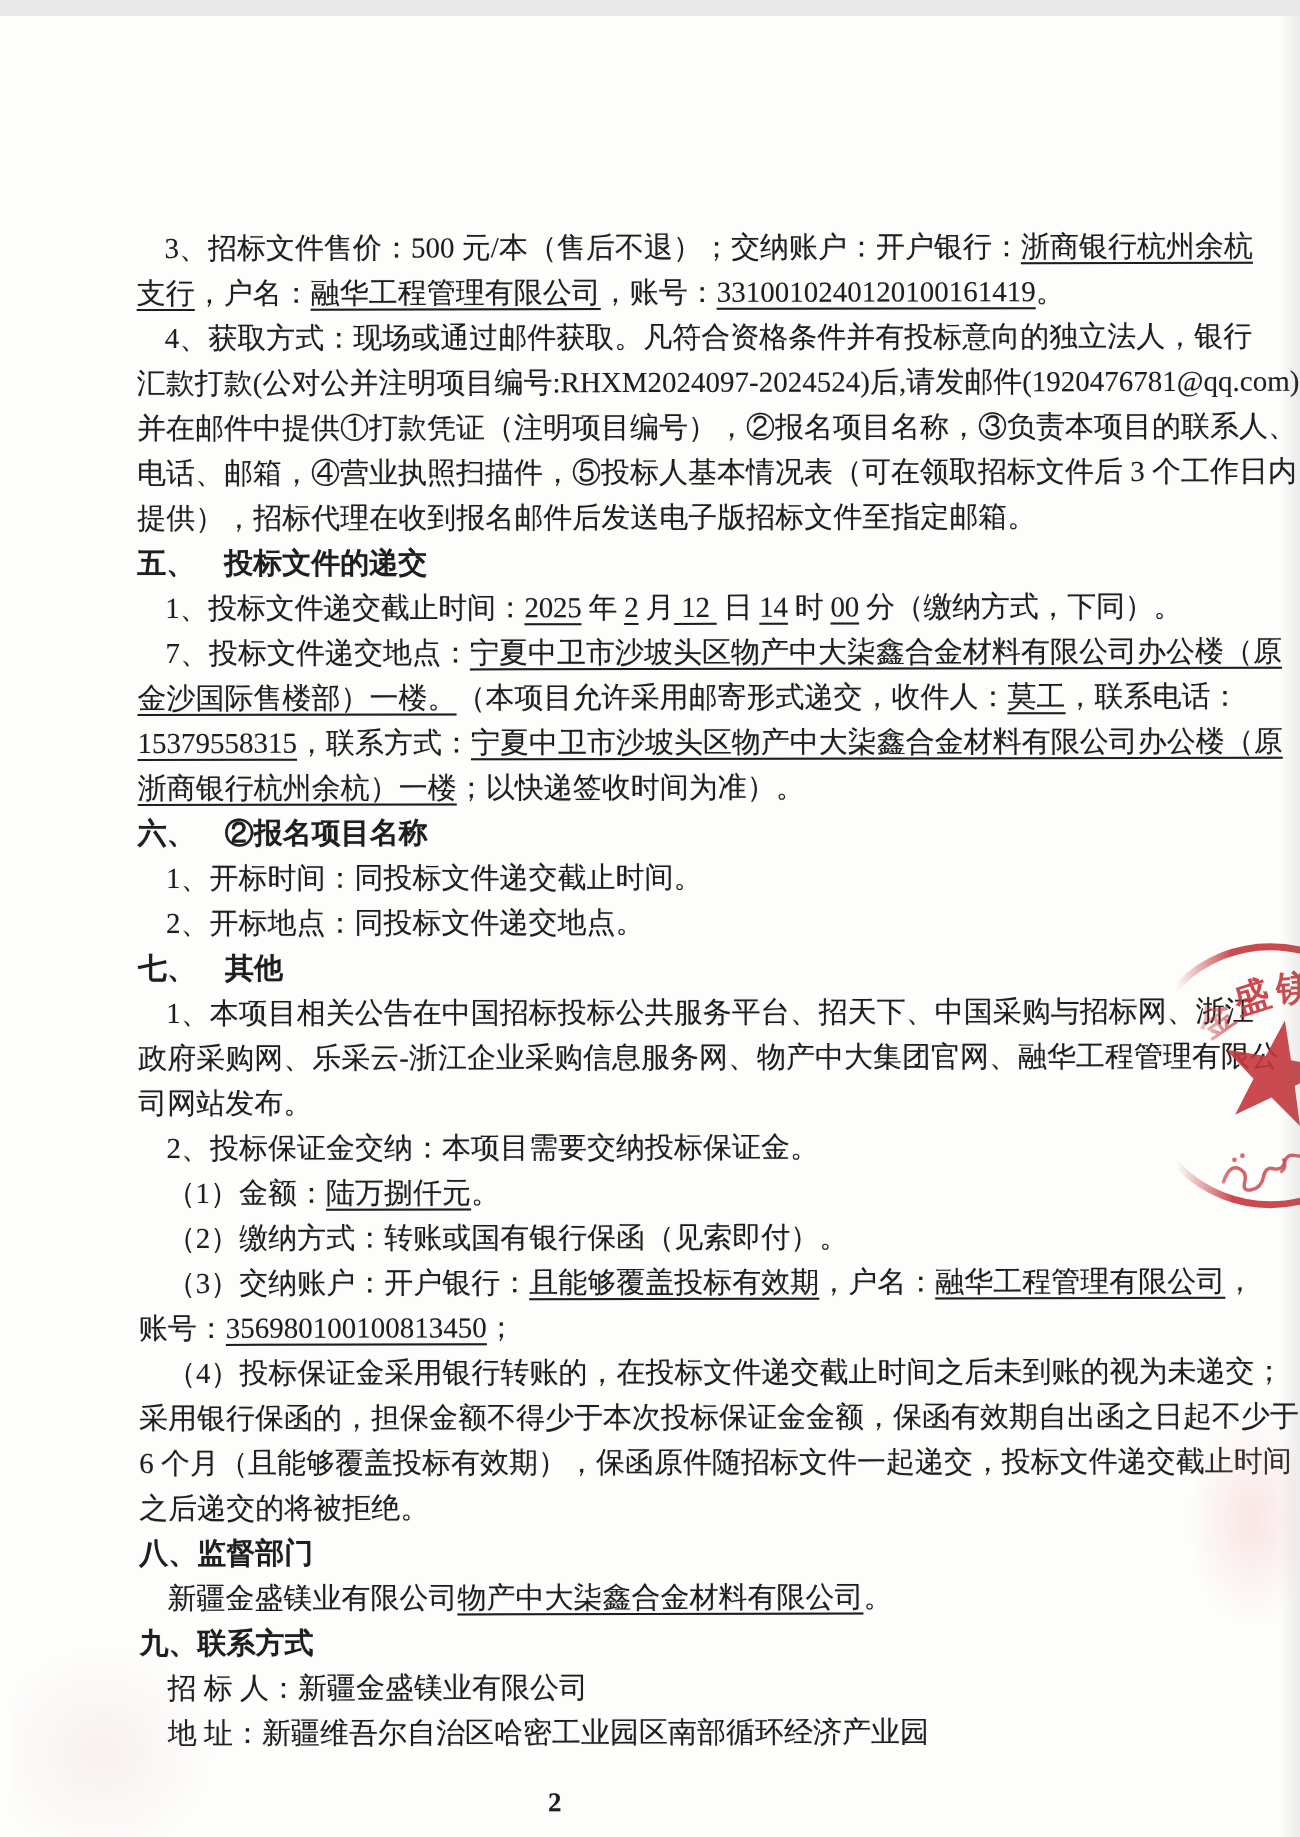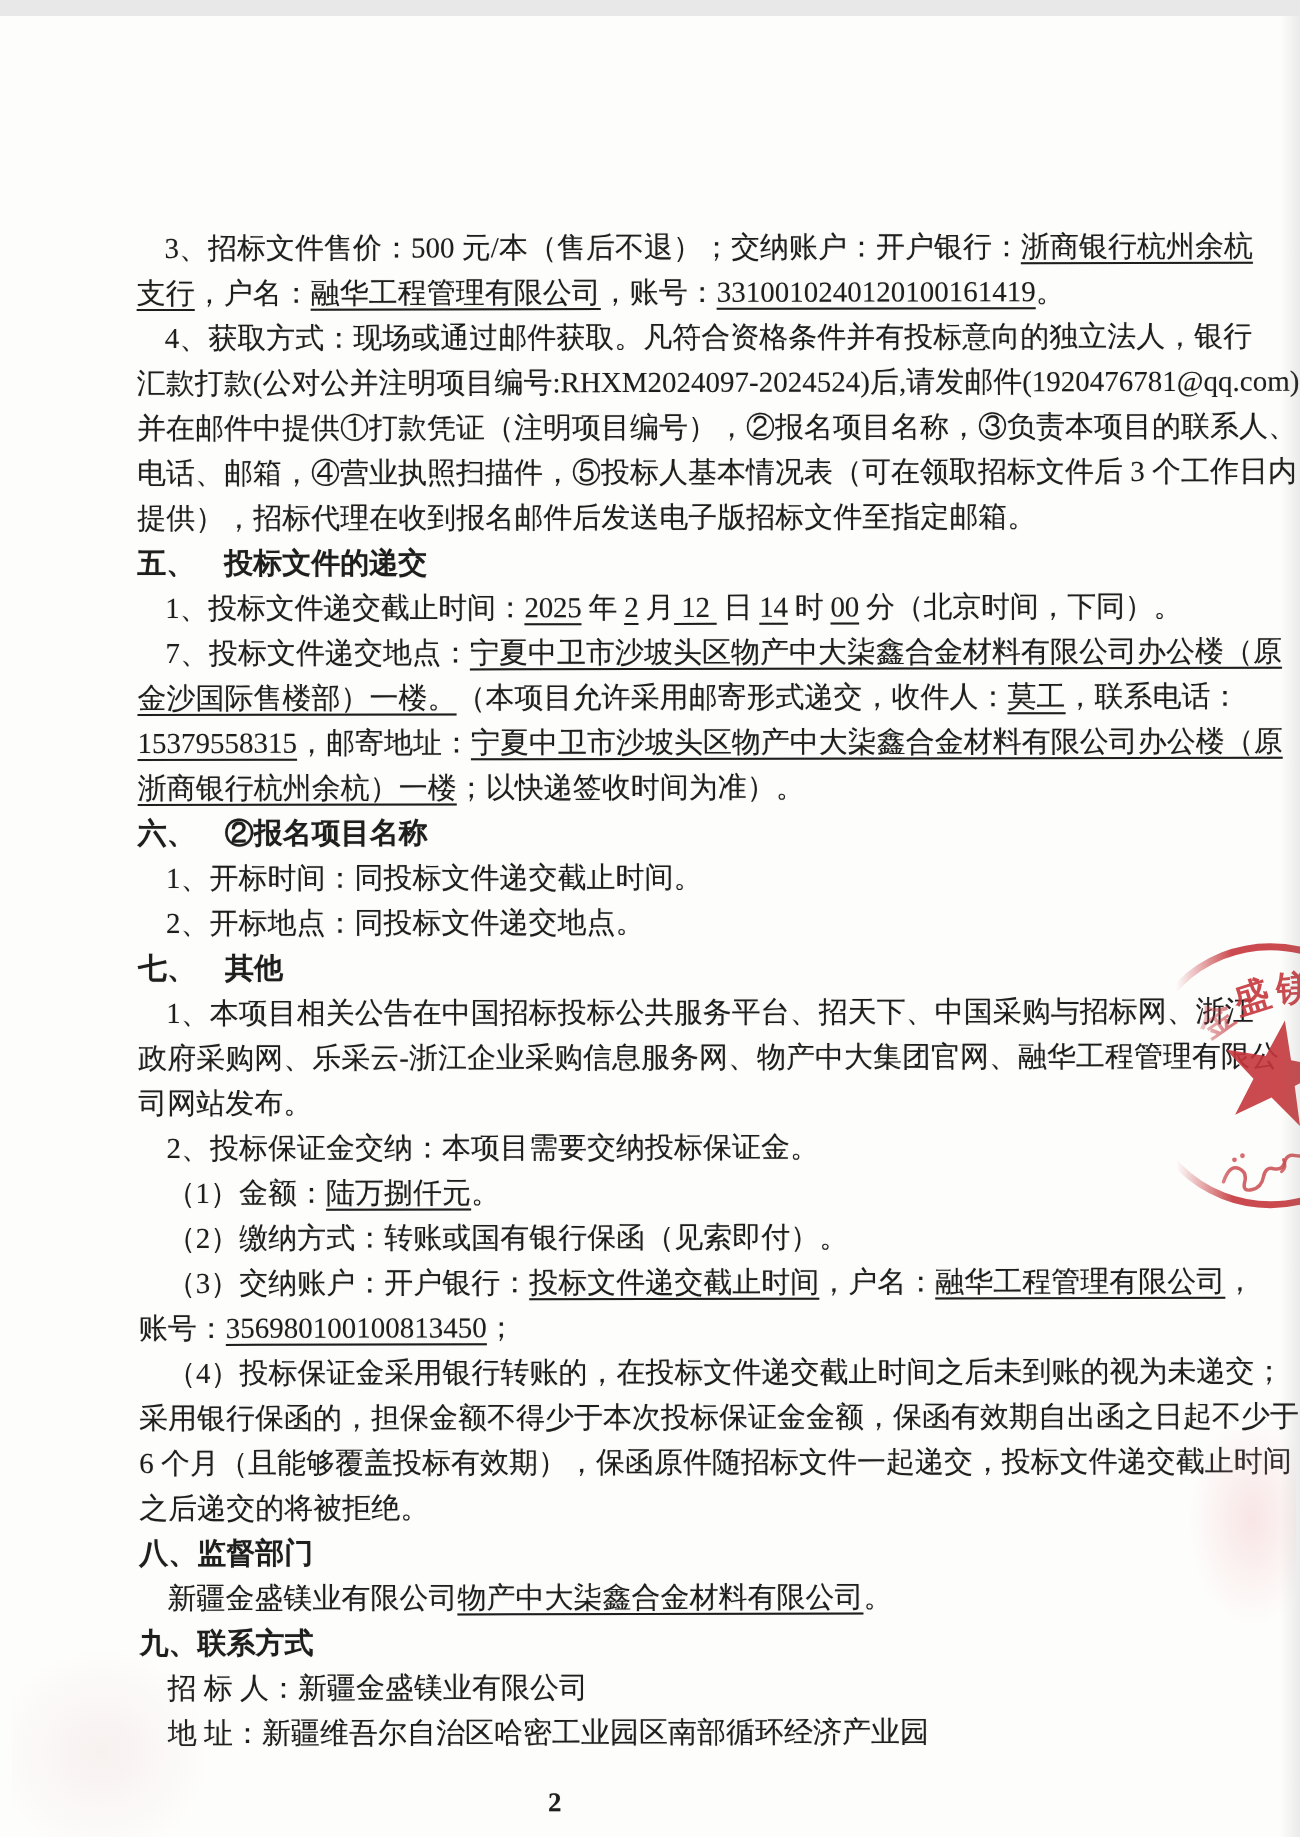--- a/index.html
+++ b/index.html
@@ -53,36 +53,36 @@
 
     <div class="doc-text">
         <div class="line"><span class="seg-wrap ind" style="letter-spacing: 0px;"><span>3、招标文件售价：500 元/本（售后不退）；交纳账户：开户银行：</span><span class="u">浙商银行杭州余杭</span></span></div>
         <div class="line"><span class="seg-wrap"><span class="u">支行</span><span>，户名：</span><span class="u">融华工程管理有限公司</span><span>，账号：</span><span class="u">3310010240120100161419</span><span>。</span></span></div>
         <div class="line"><span class="seg-wrap ind" style="letter-spacing: 0px;"><span>4、获取方式：现场或通过邮件获取。凡符合资格条件并有投标意向的独立法人，银行</span></span></div>
         <div class="line"><span class="seg-wrap" style="letter-spacing: 0px;"><span>汇款打款(公对公并注明项目编号:RHXM2024097-2024524)后,请发邮件(1920476781@qq.com)</span></span></div>
         <div class="line"><span class="seg-wrap" style="letter-spacing: 0px;"><span>并在邮件中提供①打款凭证（注明项目编号），②报名项目名称，③负责本项目的联系人、</span></span></div>
         <div class="line"><span class="seg-wrap" style="letter-spacing: 0px;"><span>电话、邮箱，④营业执照扫描件，⑤投标人基本情况表（可在领取招标文件后 3 个工作日内</span></span></div>
         <div class="line"><span class="seg-wrap"><span>提供），招标代理在收到报名邮件后发送电子版招标文件至指定邮箱。</span></span></div>
         <div class="line heading"><span class="seg-wrap"><span>五、　投标文件的递交</span></span></div>
-        <div class="line"><span class="seg-wrap ind" style="letter-spacing: -0.26px;"><span>1、投标文件递交截止时间：</span><span class="u">2025</span><span> 年 </span><span class="u">2</span><span> 月</span><span class="u"> 12 </span><span> 日 </span><span class="u">14</span><span> 时 </span><span class="u">00</span><span> 分（北京时间，下同）。</span></span></div>
+        <div class="line"><span class="seg-wrap ind" style="letter-spacing: -0.26px;"><span>1、投标文件递交截止时间：</span><span class="u">2025</span><span> 年 </span><span class="u">2</span><span> 月</span><span class="u"> 12 </span><span> 日 </span><span class="u">14</span><span> 时 </span><span class="u">00</span><span> 分（缴纳方式，下同）。</span></span></div>
         <div class="line"><span class="seg-wrap ind" style="letter-spacing: 0px;"><span>7、投标文件递交地点：</span><span class="u">宁夏中卫市沙坡头区物产中大柒鑫合金材料有限公司办公楼（原</span></span></div>
         <div class="line"><span class="seg-wrap" style="letter-spacing: 0px;"><span class="u">金沙国际售楼部）一楼。</span><span>（本项目允许采用邮寄形式递交，收件人：</span><span class="u">莫工</span><span>，联系电话：</span></span></div>
-        <div class="line"><span class="seg-wrap" style="letter-spacing: -0.01px;"><span class="u">15379558315</span><span>，邮寄地址：</span><span class="u">宁夏中卫市沙坡头区物产中大柒鑫合金材料有限公司办公楼（原</span></span></div>
+        <div class="line"><span class="seg-wrap" style="letter-spacing: -0.01px;"><span class="u">15379558315</span><span>，联系方式：</span><span class="u">宁夏中卫市沙坡头区物产中大柒鑫合金材料有限公司办公楼（原</span></span></div>
         <div class="line"><span class="seg-wrap"><span class="u">浙商银行杭州余杭）一楼</span><span>；以快递签收时间为准）。</span></span></div>
         <div class="line heading"><span class="seg-wrap"><span>六、　②报名项目名称</span></span></div>
         <div class="line"><span class="seg-wrap ind"><span>1、开标时间：同投标文件递交截止时间。</span></span></div>
         <div class="line"><span class="seg-wrap ind"><span>2、开标地点：同投标文件递交地点。</span></span></div>
         <div class="line heading"><span class="seg-wrap"><span>七、　其他</span></span></div>
         <div class="line"><span class="seg-wrap ind" style="letter-spacing: 0px;"><span>1、本项目相关公告在中国招标投标公共服务平台、招天下、中国采购与招标网、浙江</span></span></div>
         <div class="line"><span class="seg-wrap" style="letter-spacing: 0px;"><span>政府采购网、乐采云-浙江企业采购信息服务网、物产中大集团官网、融华工程管理有限公</span></span></div>
         <div class="line"><span class="seg-wrap"><span>司网站发布。</span></span></div>
         <div class="line"><span class="seg-wrap ind"><span class="b">2、投标保证金交纳：</span><span>本项目需要交纳投标保证金。</span></span></div>
         <div class="line"><span class="seg-wrap ind"><span>（1）金额：</span><span class="u b">陆万捌仟元</span><span class="b">。</span></span></div>
         <div class="line"><span class="seg-wrap ind"><span>（2）缴纳方式：转账或国有银行保函（见索即付）。</span></span></div>
-        <div class="line"><span class="seg-wrap ind" style="letter-spacing: 0px;"><span>（3）交纳账户：开户银行：</span><span class="u">投标文件递交截止时间</span><span>，户名：</span><span class="u">融华工程管理有限公司</span><span>，</span></span></div>
+        <div class="line"><span class="seg-wrap ind" style="letter-spacing: 0px;"><span>（3）交纳账户：开户银行：</span><span class="u">且能够覆盖投标有效期</span><span>，户名：</span><span class="u">融华工程管理有限公司</span><span>，</span></span></div>
         <div class="line"><span class="seg-wrap"><span>账号：</span><span class="u">356980100100813450</span><span>；</span></span></div>
         <div class="line"><span class="seg-wrap ind" style="letter-spacing: 0px;"><span>（4）投标保证金采用银行转账的，在投标文件递交截止时间之后未到账的视为未递交；</span></span></div>
         <div class="line"><span class="seg-wrap" style="letter-spacing: 0px;"><span>采用银行保函的，担保金额不得少于本次投标保证金金额，保函有效期自出函之日起不少于</span></span></div>
         <div class="line"><span class="seg-wrap" style="letter-spacing: 0px;"><span>6 个月（且能够覆盖投标有效期），保函原件随招标文件一起递交，投标文件递交截止时间</span></span></div>
         <div class="line"><span class="seg-wrap"><span>之后递交的将被拒绝。</span></span></div>
         <div class="line heading"><span class="seg-wrap"><span>八、监督部门</span></span></div>
         <div class="line"><span class="seg-wrap ind"><span>新疆金盛镁业有限公司</span><span class="u b">物产中大柒鑫合金材料有限公司</span><span>。</span></span></div>
         <div class="line heading"><span class="seg-wrap"><span>九、联系方式</span></span></div>
         <div class="line"><span class="seg-wrap ind"><span>招 标 人：新疆金盛镁业有限公司</span></span></div>
         <div class="line"><span class="seg-wrap ind"><span>地 址：新疆维吾尔自治区哈密工业园区南部循环经济产业园</span></span></div>

